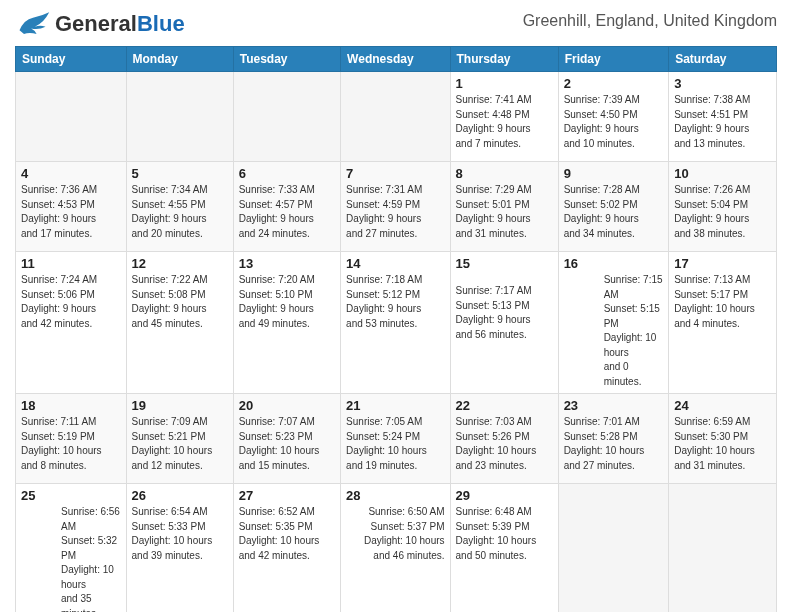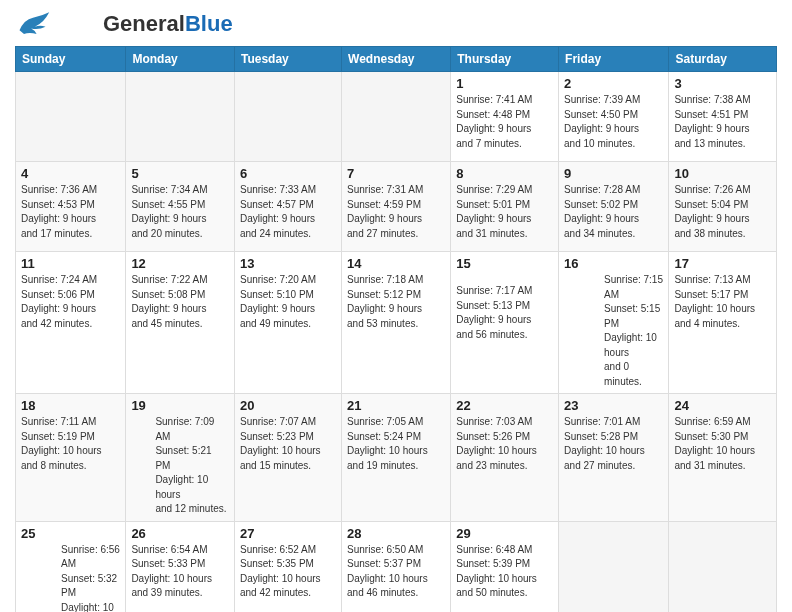--- a/index.html
+++ b/index.html
@@ -75,41 +75,41 @@
       font-size: 10px;
       line-height: 1.45;
       color: #333;
     }
     .empty-cell {
       background: #f5f5f5 !important;
     }
     .logo-wrapper {
       display: flex;
       align-items: center;
-      gap: 48px;
     }
     .logo-bird {
       width: 36px;
       height: 28px;
       margin-right: 4px;
     }
   </style>
 </head>
 <body>
 
 <div class="header">
   <div class="logo-wrapper">
     <svg class="logo-bird" viewBox="0 0 40 30" xmlns="http://www.w3.org/2000/svg">
       <path d="M5,22 Q10,10 20,8 Q30,6 38,2 Q32,14 22,18 Q28,16 34,18 Q26,22 18,20 Q22,22 24,26 Q16,24 10,26 Z" fill="#2980b9"></path>
     </svg>
     <div class="logo-text">
       <span class="general">General</span><span class="blue">Blue</span>
     </div>
   </div>
   <div class="title-block">
+    <div class="location">Greenhill, England, United Kingdom</div>
   </div>
 </div>
 
 <table class="calendar">
   <thead>
     <tr>
     <th>Sunday</th>
         <th>Monday</th>
         <th>Tuesday</th>
         <th>Wednesday</th>
@@ -251,21 +251,21 @@
       <tr>
         <td>
           <span class="day-num">18</span>
           <div class="day-info" style="white-space: pre-line;">Sunrise: 7:11 AM
 Sunset: 5:19 PM
 Daylight: 10 hours
 and 8 minutes.</div>
         </td>
         <td>
           <span class="day-num">19</span>
-          <div class="day-info" style="white-space: pre-line; margin-left: 24px;">Sunrise: 7:09 AM
+          <div class="day-info" style="white-space: pre-line;">Sunrise: 7:09 AM
 Sunset: 5:21 PM
 Daylight: 10 hours
 and 12 minutes.</div>
         </td>
         <td>
           <span class="day-num">20</span>
           <div class="day-info" style="white-space: pre-line;">Sunrise: 7:07 AM
 Sunset: 5:23 PM
 Daylight: 10 hours
 and 15 minutes.</div>
@@ -316,21 +316,21 @@
         </td>
         <td>
           <span class="day-num">27</span>
           <div class="day-info" style="white-space: pre-line;">Sunrise: 6:52 AM
 Sunset: 5:35 PM
 Daylight: 10 hours
 and 42 minutes.</div>
         </td>
         <td>
           <span class="day-num">28</span>
-          <div class="day-info" style="white-space: pre-line;">Sunrise: 6:50 AM
+          <div class="day-info" style="white-space: pre-line; text-align: right;">Sunrise: 6:50 AM
 Sunset: 5:37 PM
 Daylight: 10 hours
 and 46 minutes.</div>
         </td>
         <td>
           <span class="day-num">29</span>
           <div class="day-info" style="white-space: pre-line;">Sunrise: 6:48 AM
 Sunset: 5:39 PM
 Daylight: 10 hours
 and 50 minutes.</div>

